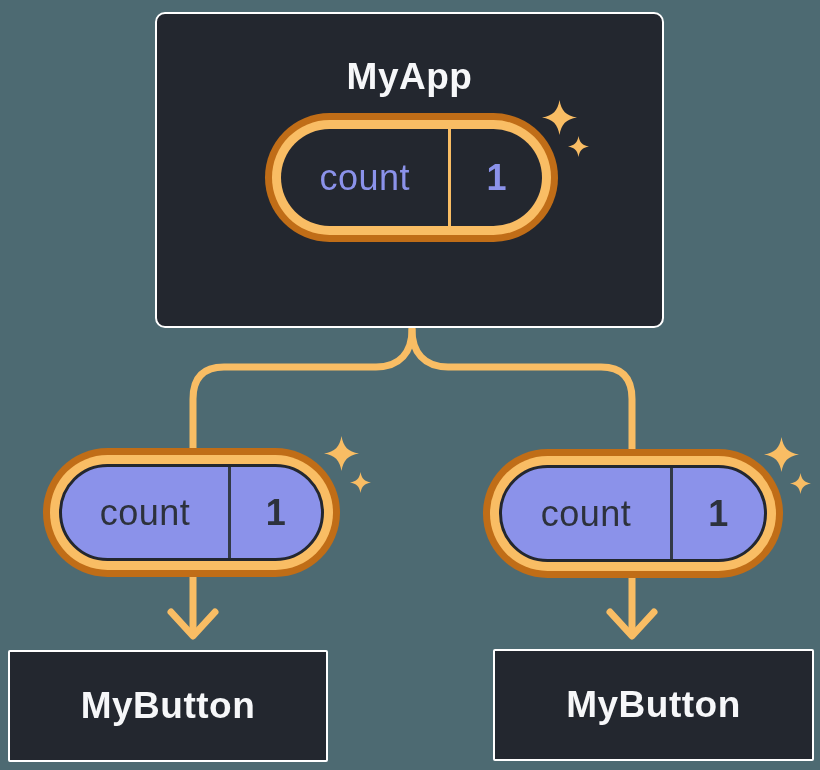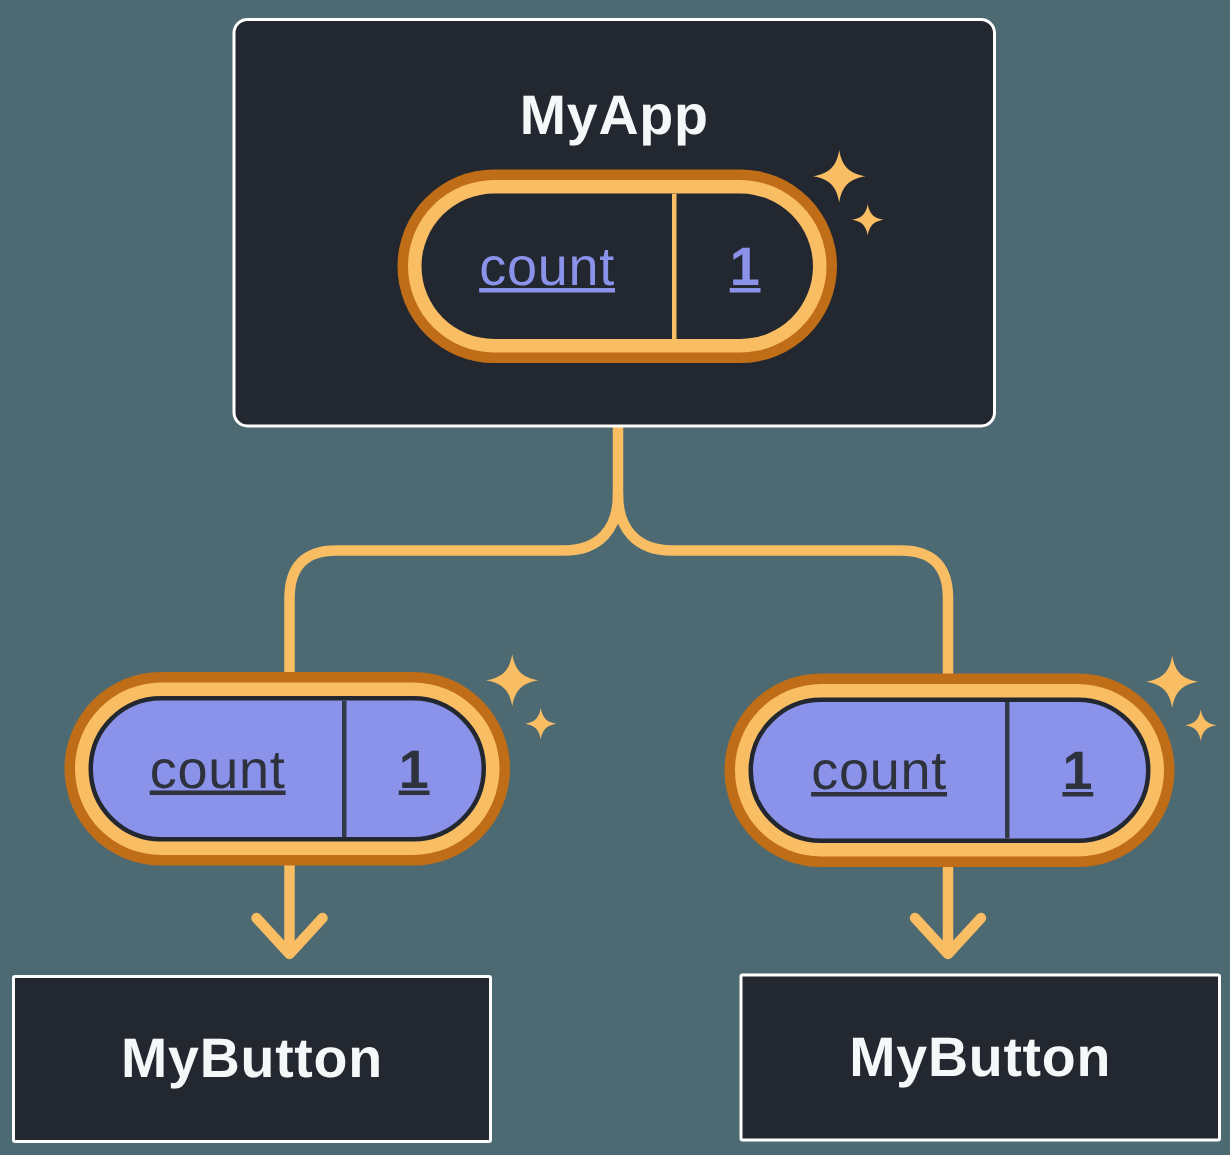--- a/index.html
+++ b/index.html
@@ -34,21 +34,21 @@
     stroke-linecap:round;
     stroke-linejoin:round;
   }
   .node{
     position:absolute;
     background:var(--node-bg);
     border:2px solid var(--node-border);
     box-sizing:border-box;
   }
   .node-root{
-    left:155px;top:12px;width:509px;height:273px;
+    left:155px;top:12px;width:509px;height:316px;
     border-radius:10px;
   }
   .node-child{
     border-radius:2px;
     display:flex;align-items:center;justify-content:center;
   }
   .node-child-left{left:8px;top:650px;width:320px;height:112px;}
   .node-child-right{left:493px;top:649px;width:321px;height:112px;}
   .node-title{
     color:var(--text-light);
@@ -84,21 +84,20 @@
   }
   .pill-inner.theme-dark{ background:var(--node-bg); }
   .pill-inner.theme-purple{
     background:var(--purple);
     border:3px solid var(--node-bg);
   }
   .pill-key,.pill-value{
     display:flex;align-items:center;justify-content:center;
     font-size:36px;
     letter-spacing:0.5px;
-    text-decoration:underline;
   }
   .pill-key{ flex:1.85; }
   .pill-value{ flex:1; font-weight:bold; }
   .theme-dark .pill-key,.theme-dark .pill-value{ color:var(--purple); }
   .theme-purple .pill-key,.theme-purple .pill-value{ color:var(--text-dark); }
   .pill-divider{ width:3px; flex:0 0 3px; }
   .pill-divider.div-light{ background:var(--orange-light); }
   .pill-divider.div-dark{ background:var(--divider-dark); }
   
   .sparkle-group{ position:absolute; width:47px; height:57px; color:var(--orange-light); }

